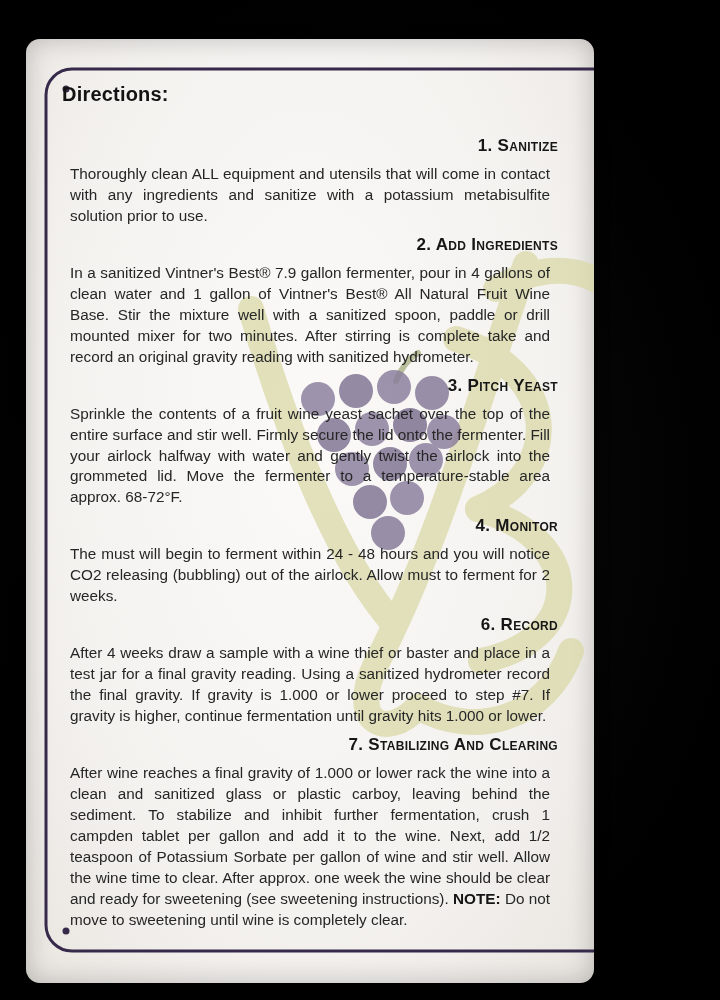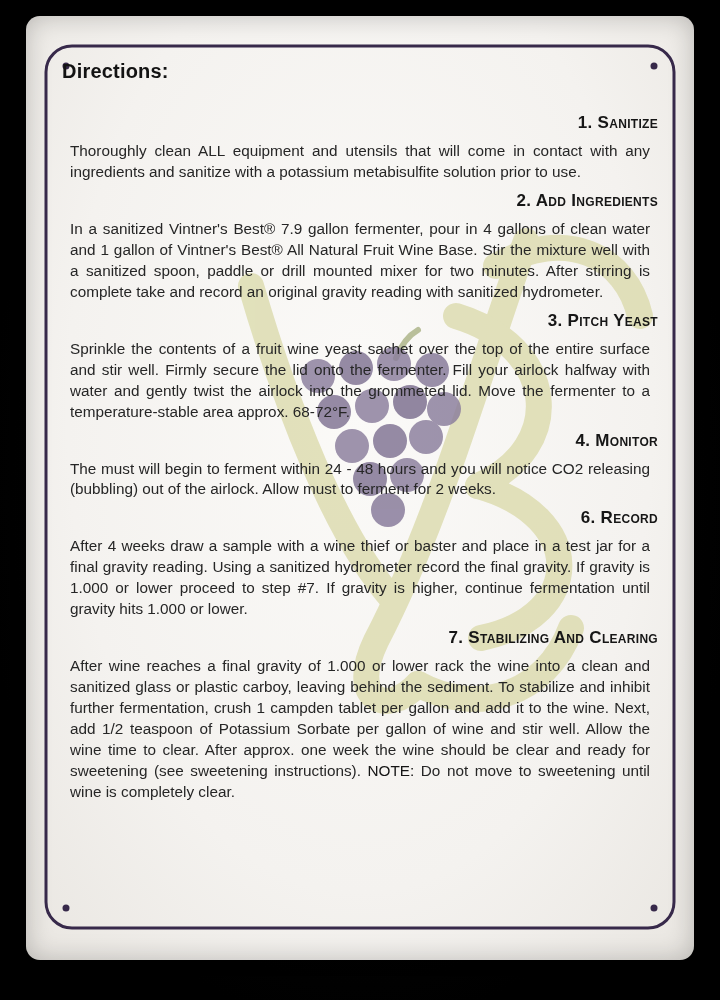--- a/index.html
+++ b/index.html
@@ -15,22 +15,22 @@
     font-family: "Liberation Sans", sans-serif;
   }
   .photo-bg {
     position: absolute;
     inset: 0;
     background: radial-gradient(ellipse at 50% 50%, #0c0c0c 0%, #000 75%);
   }
   .label {
     position: absolute;
     left: 26px;
-    top: 16px;
-    width: 668px;
+    top: 39px;
+    width: 568px;
     height: 944px;
     border-radius: 14px;
     background: radial-gradient(ellipse at 50% 42%, #fbfaf8 0%, #f4f2ef 62%, #e9e6e1 100%);
     box-shadow: inset 0 0 26px rgba(0,0,0,0.22), 0 0 14px rgba(0,0,0,0.8);
     overflow: hidden;
   }
   .watermark-svg {
     position: absolute;
     inset: 0;
     z-index: 0;
@@ -71,21 +71,21 @@
     text-align: right;
   }
   .step-body {
     font-size: 15.3px;
     line-height: 1.37;
     margin: 8px;
     text-align: justify;
     color: #262626;
   }
   .step-body strong {
-    font-weight: normal;
+    font-weight: bold;
     color: #141414;
   }
 </style>
 </head>
 <body>
 
 <div class="photo-bg"></div>
 
 <div class="label">
 

